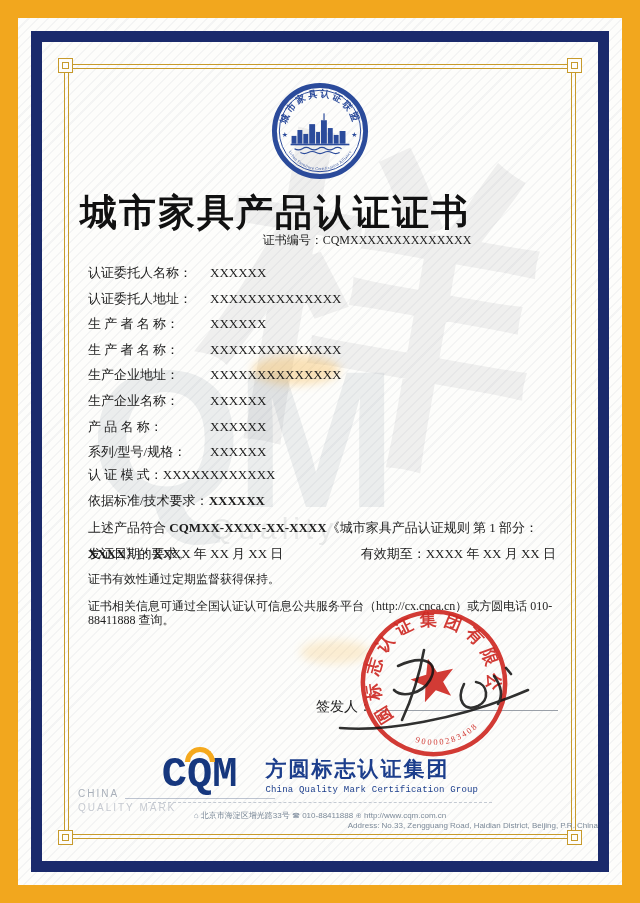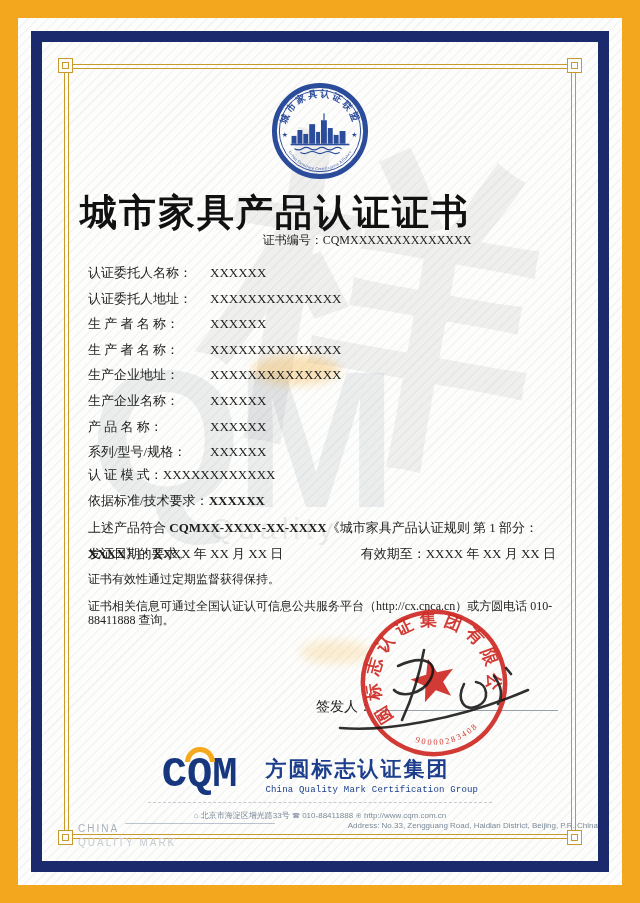--- a/index.html
+++ b/index.html
@@ -34,21 +34,21 @@
   .dates{display:flex;justify-content:space-between;}
   .b{font-weight:bold;}
   .notes{position:absolute;top:530px;left:46px;width:476px;font-size:12px;line-height:14px;}
   .note2{margin-top:13px;}
   .seal{position:absolute;top:563px;left:314px;z-index:3;}
   .seal svg{transform:rotate(-14deg);}
   .sig{position:absolute;top:590px;left:286px;z-index:4;}
   .signer{position:absolute;top:654px;left:274px;font-size:14px;z-index:2;}
   .sigline{display:inline-block;width:182px;border-bottom:1px solid #9aa0a8;height:14px;margin-left:4px;}
   .china-wm{position:absolute;left:36px;top:746px;font-family:"Liberation Sans",sans-serif;color:#B9BEC6;z-index:2;}
-  .china-wm .l1{font-size:10px;letter-spacing:2px;display:flex;align-items:flex-start;gap:6px;color:#A9B0BA;margin-top:35px;}
+  .china-wm .l1{font-size:10px;letter-spacing:2px;display:flex;align-items:flex-end;gap:6px;color:#A9B0BA;}
   .china-wm .l1 .ext{display:inline-block;width:150px;height:1px;background:rgba(70,90,130,0.35);}
   .china-wm .l2{font-size:10px;letter-spacing:2px;margin-top:3px;color:#C6CAD1;}
   .footer-logo{position:absolute;top:711px;width:100%;display:flex;justify-content:center;align-items:center;gap:28px;font-family:Liberation Mono, monospace;z-index:2;}
   .cqm-text{position:relative;font-size:42px;font-weight:800;color:#16377E;line-height:44px;letter-spacing:0px;}
   .cqm-arc{position:absolute;top:-6px;left:50%;transform:translateX(-50%);width:20px;height:10px;border:5px solid #F5A91D;border-bottom:none;border-radius:20px 20px 0 0;}
   .cqm-names{display:flex;flex-direction:column;justify-content:center;}
   .cqm-cn{font-size:21px;font-weight:bold;color:#1C3E8C;letter-spacing:2px;}
   .cqm-en{font-size:9px;color:#1C3E8C;margin-top:2px;letter-spacing:0.2px;}
   .divider{position:absolute;top:760px;left:106px;width:344px;border-top:1px dashed #C4CAD2;z-index:2;}
   .addr{position:absolute;width:100%;text-align:center;font-family:"Liberation Sans",sans-serif;font-size:8px;color:#7C8A99;z-index:2;}

